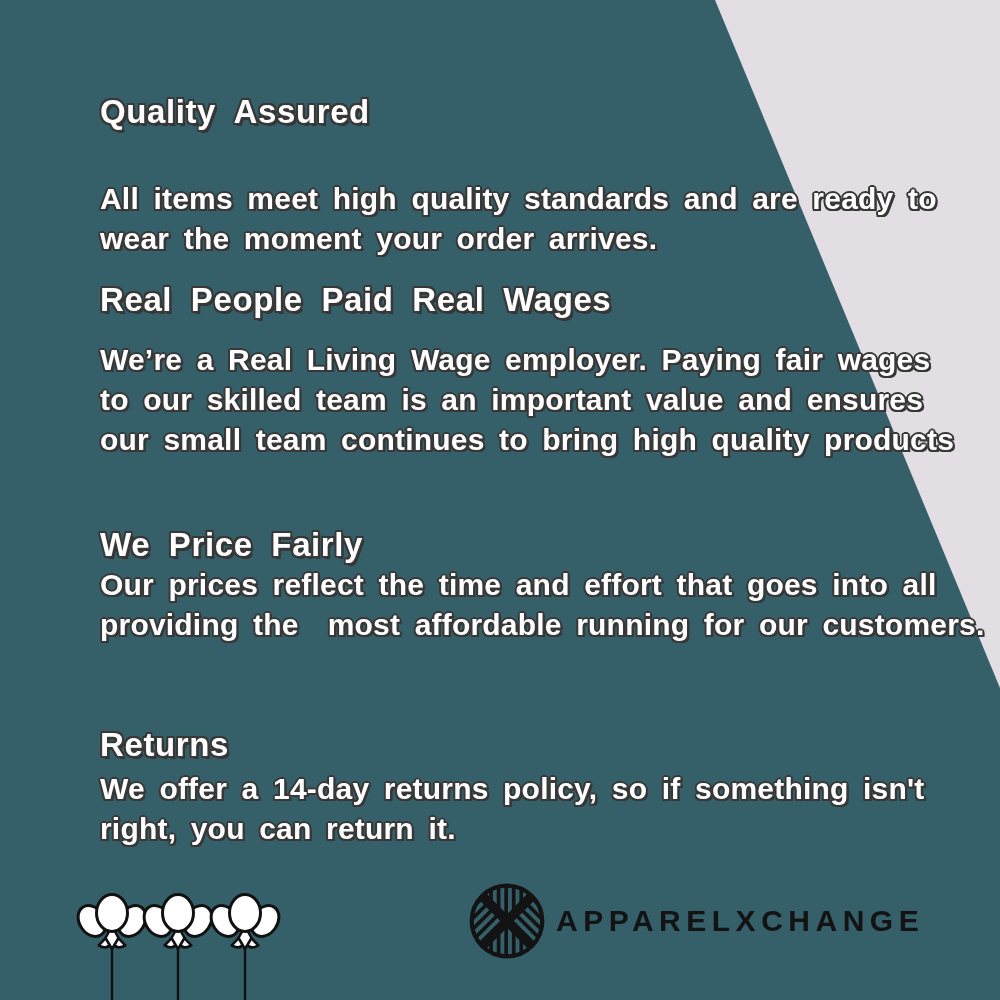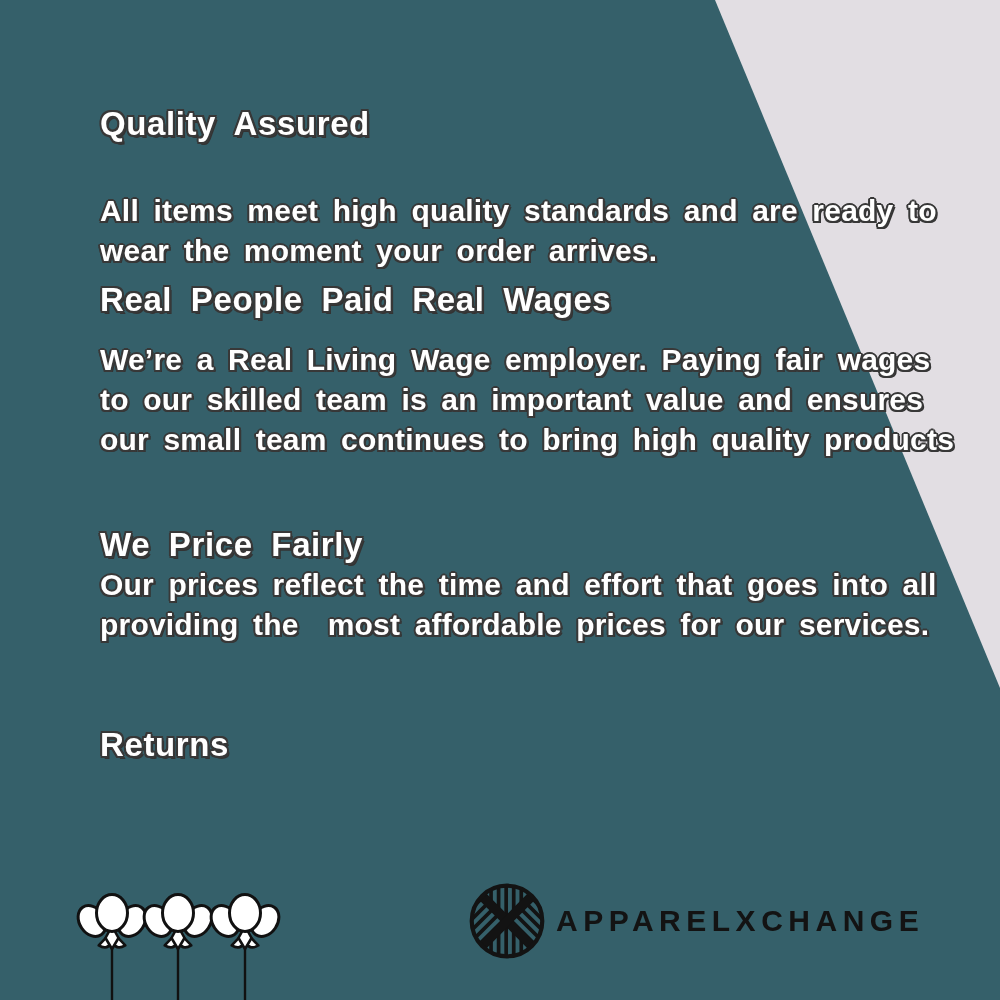--- a/index.html
+++ b/index.html
@@ -22,21 +22,21 @@
   }
 
   .content {
     position: absolute;
     left: 100px;
     top: 0;
     width: 860px;
   }
 
   .section { position: absolute; left: 0; }
-  .section-1 { top: 104px; }
+  .section-1 { top: 92px; }
   .section-2 { top: 280px; }
   .section-3 { top: 525px; }
   .section-4 { top: 725px; }
 
   .heading {
     margin: 0;
     font-size: 33px;
     font-weight: bold;
     line-height: 40px;
     color: #ffffff;
@@ -120,26 +120,30 @@
         <div class="text-line">We’re a Real Living Wage employer. Paying fair wages</div>
         <div class="text-line">to our skilled team is an important value and ensures</div>
         <div class="text-line">our small team continues to bring high quality products</div>
       </div>
     </section>
 
     <section class="section section-3">
       <h2 class="heading">We Price Fairly</h2>
       <div class="paragraph">
         <div class="text-line">Our prices reflect the time and effort that goes into all</div>
-        <div class="text-line">providing the  most affordable prices for our services.</div>
+        <div class="text-line">providing the  most affordable running for our customers.</div>
       </div>
     </section>
 
     <section class="section section-4">
       <h2 class="heading">Returns</h2>
+      <div class="paragraph">
+        <div class="text-line">We offer a 14-day returns policy, so if something isn't</div>
+        <div class="text-line">right, you can return it.</div>
+      </div>
     </section>
 
   </main>
 
   <svg class="flowers" viewBox="0 0 212 108">
     <defs>
       <g id="cotton-flower">
 
         <line x1="36" y1="48" x2="36" y2="108" stroke="#111" stroke-width="2.4"></line>
 

